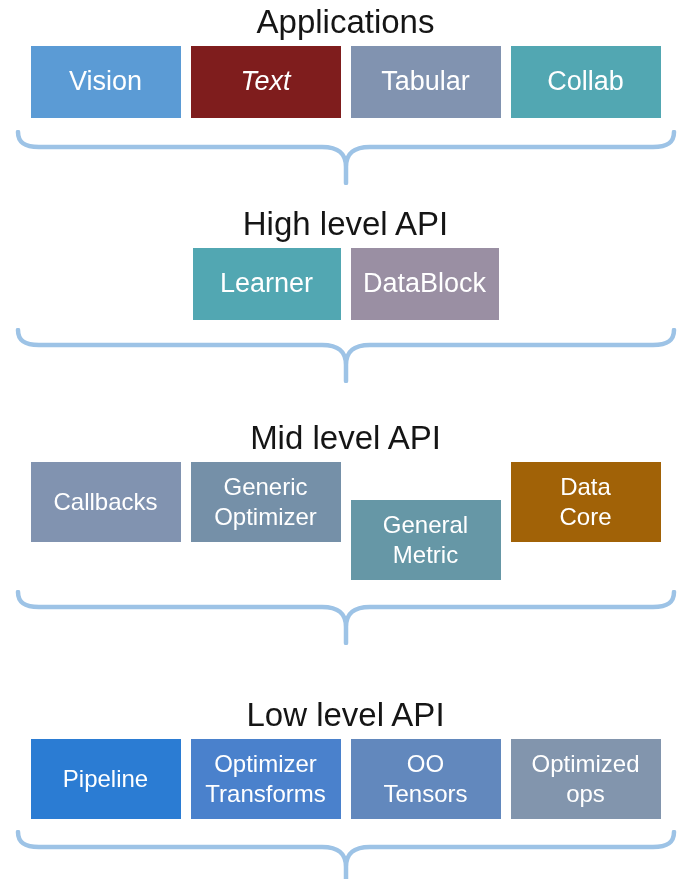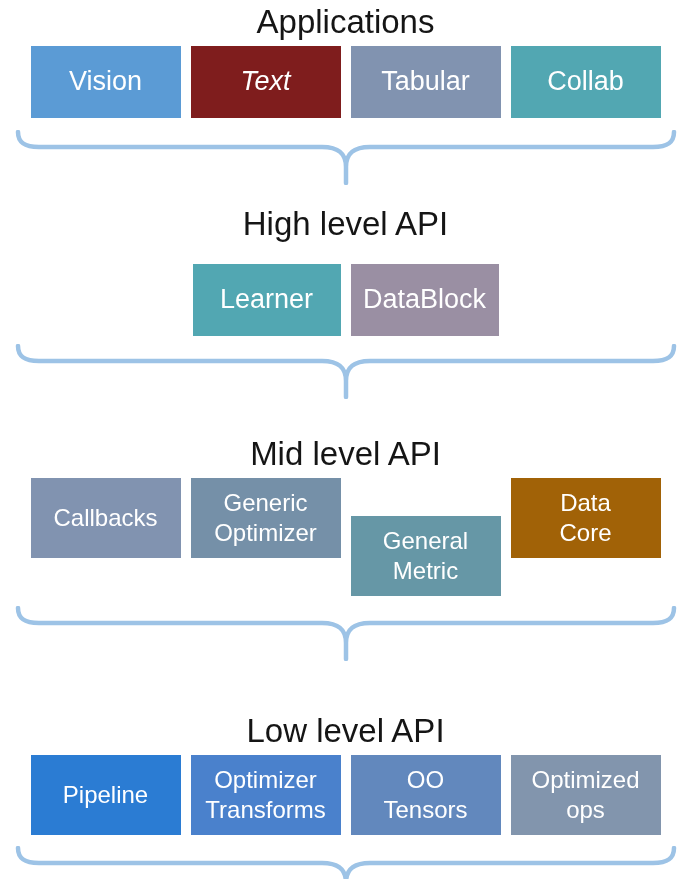--- a/index.html
+++ b/index.html
@@ -27,21 +27,21 @@
     display: flex; align-items: center; justify-content: center;
     color: #ffffff; text-align: center;
     white-space: pre-line;
     line-height: 1.25;
   }
   .row-h84 .box { height: 72px; }
   .row-h80 .box { height: 80px; }
   .fs-lg .box { font-size: 27px; }
   .fs-md .box { font-size: 24px; }
   .row-two { width: 630px; }
-  .row-two .box { flex: 0 0 148px; margin-top: 16px; }
+  .row-two .box { flex: 0 0 148px; }
   .brace { display: block; }
   .mt-brace-1 { margin-top: 12px; }
   .mt-brace-2 { margin-top: 8px; }
   .mt-brace-3 { margin-top: 10px; }
   .mt-brace-4 { margin-top: 11px; }
   .mt-sec-2 { margin-top: 17px; }
   .mt-sec-3 { margin-top: 33px; }
   .mt-sec-4 { margin-top: 48px; }
   .pt-sec-1 { }
 </style>

